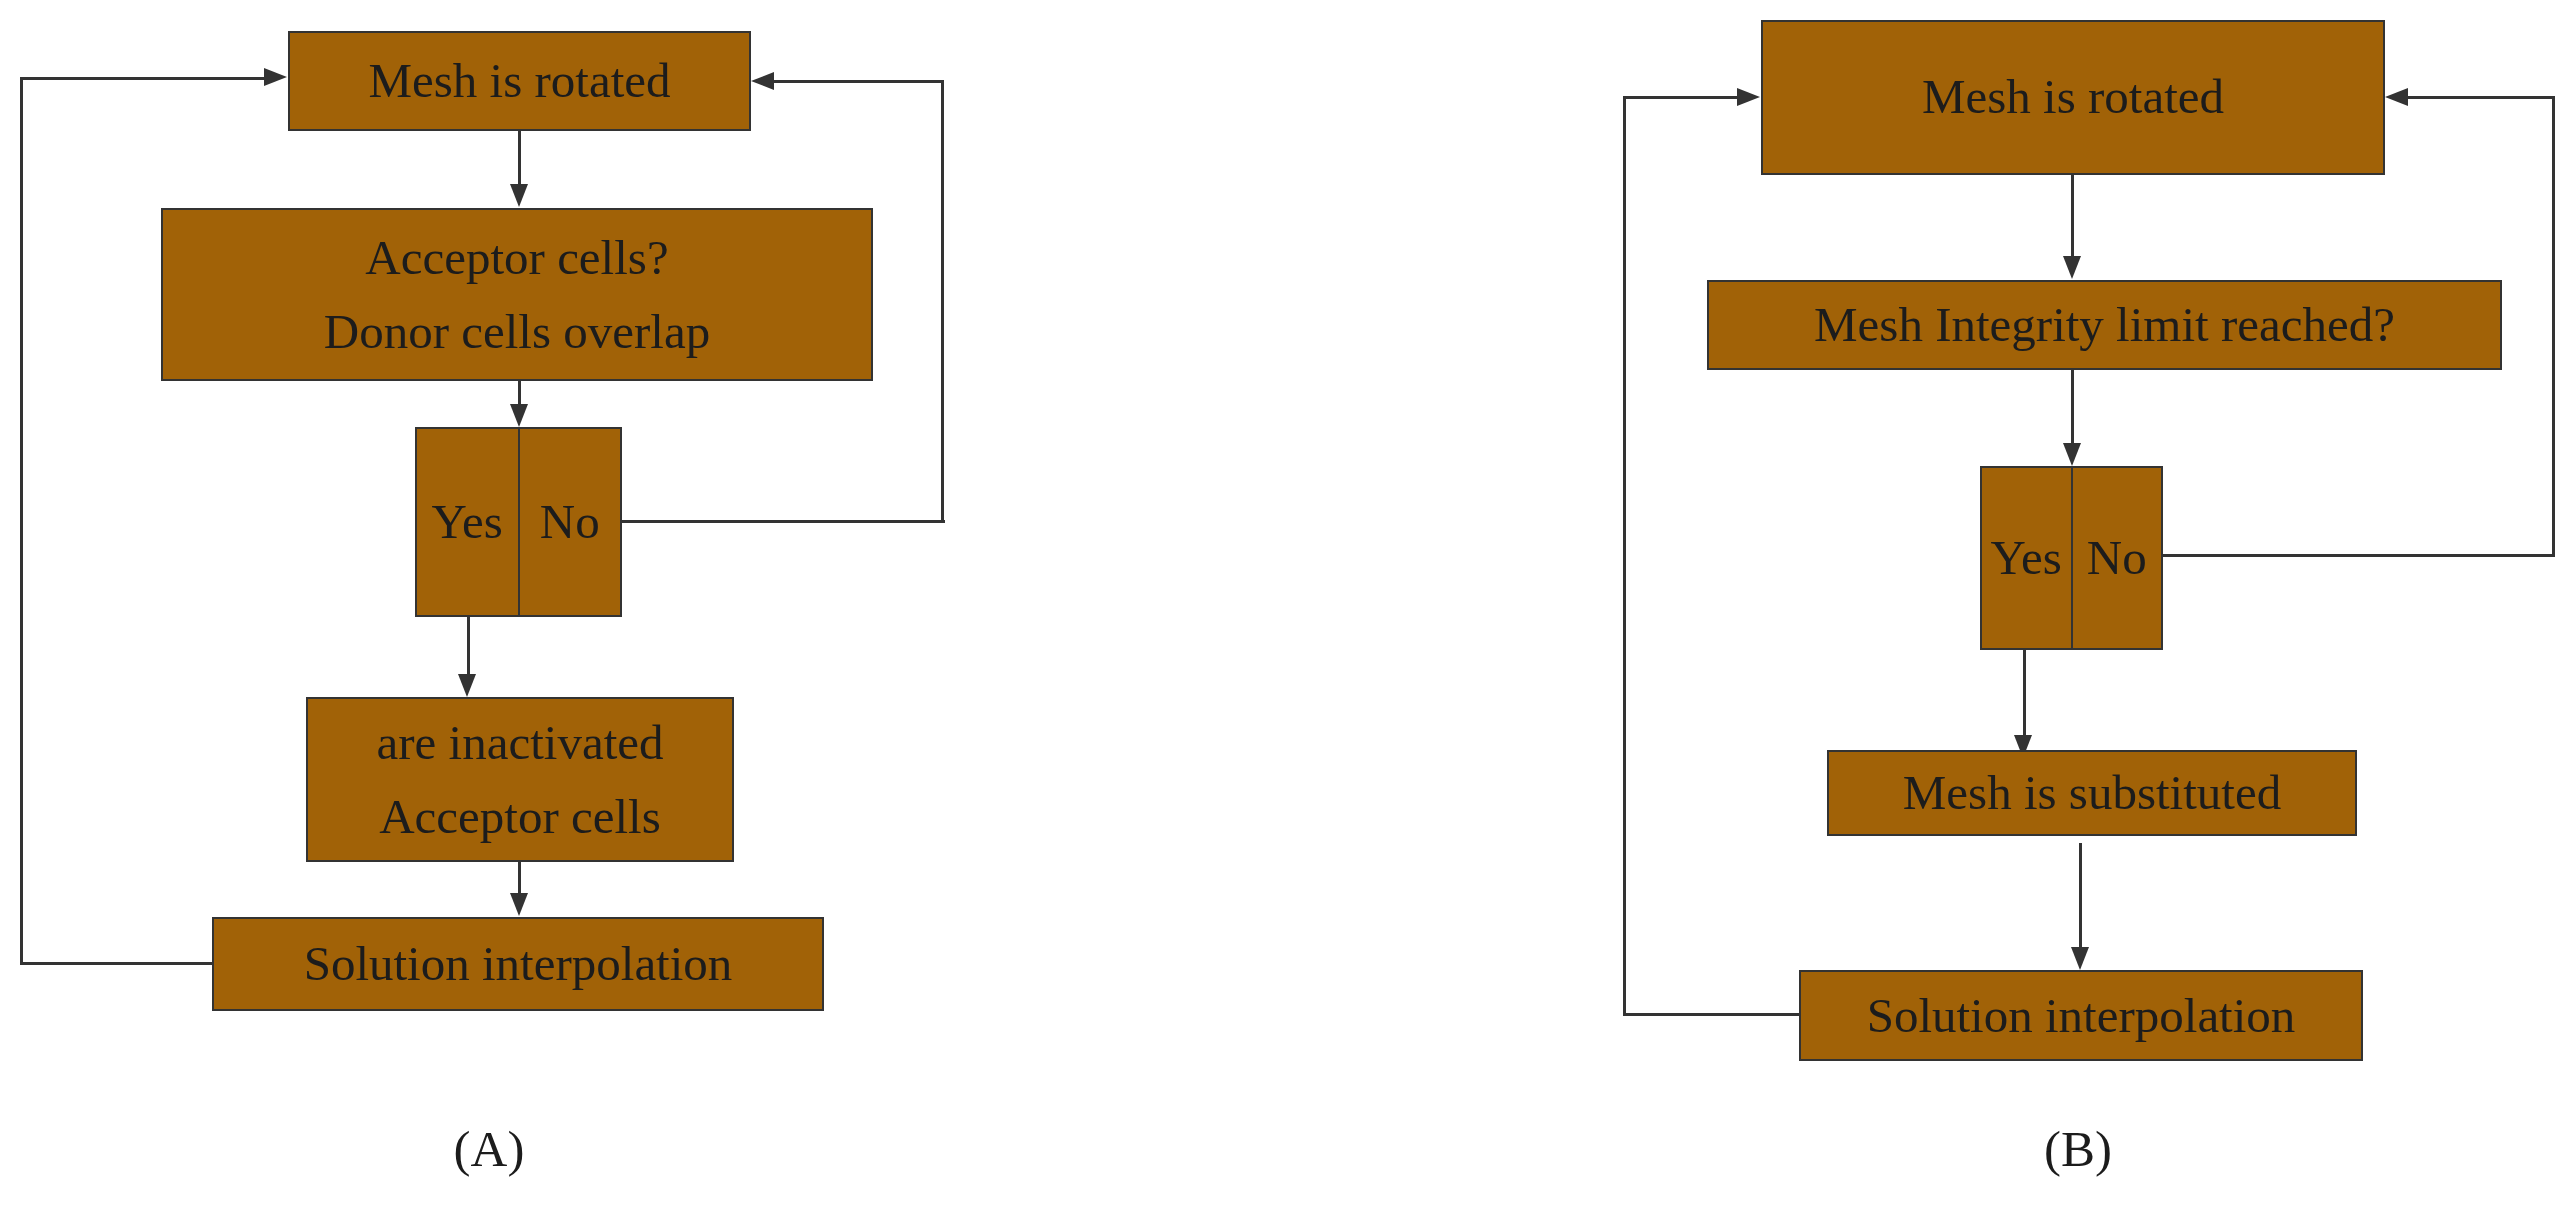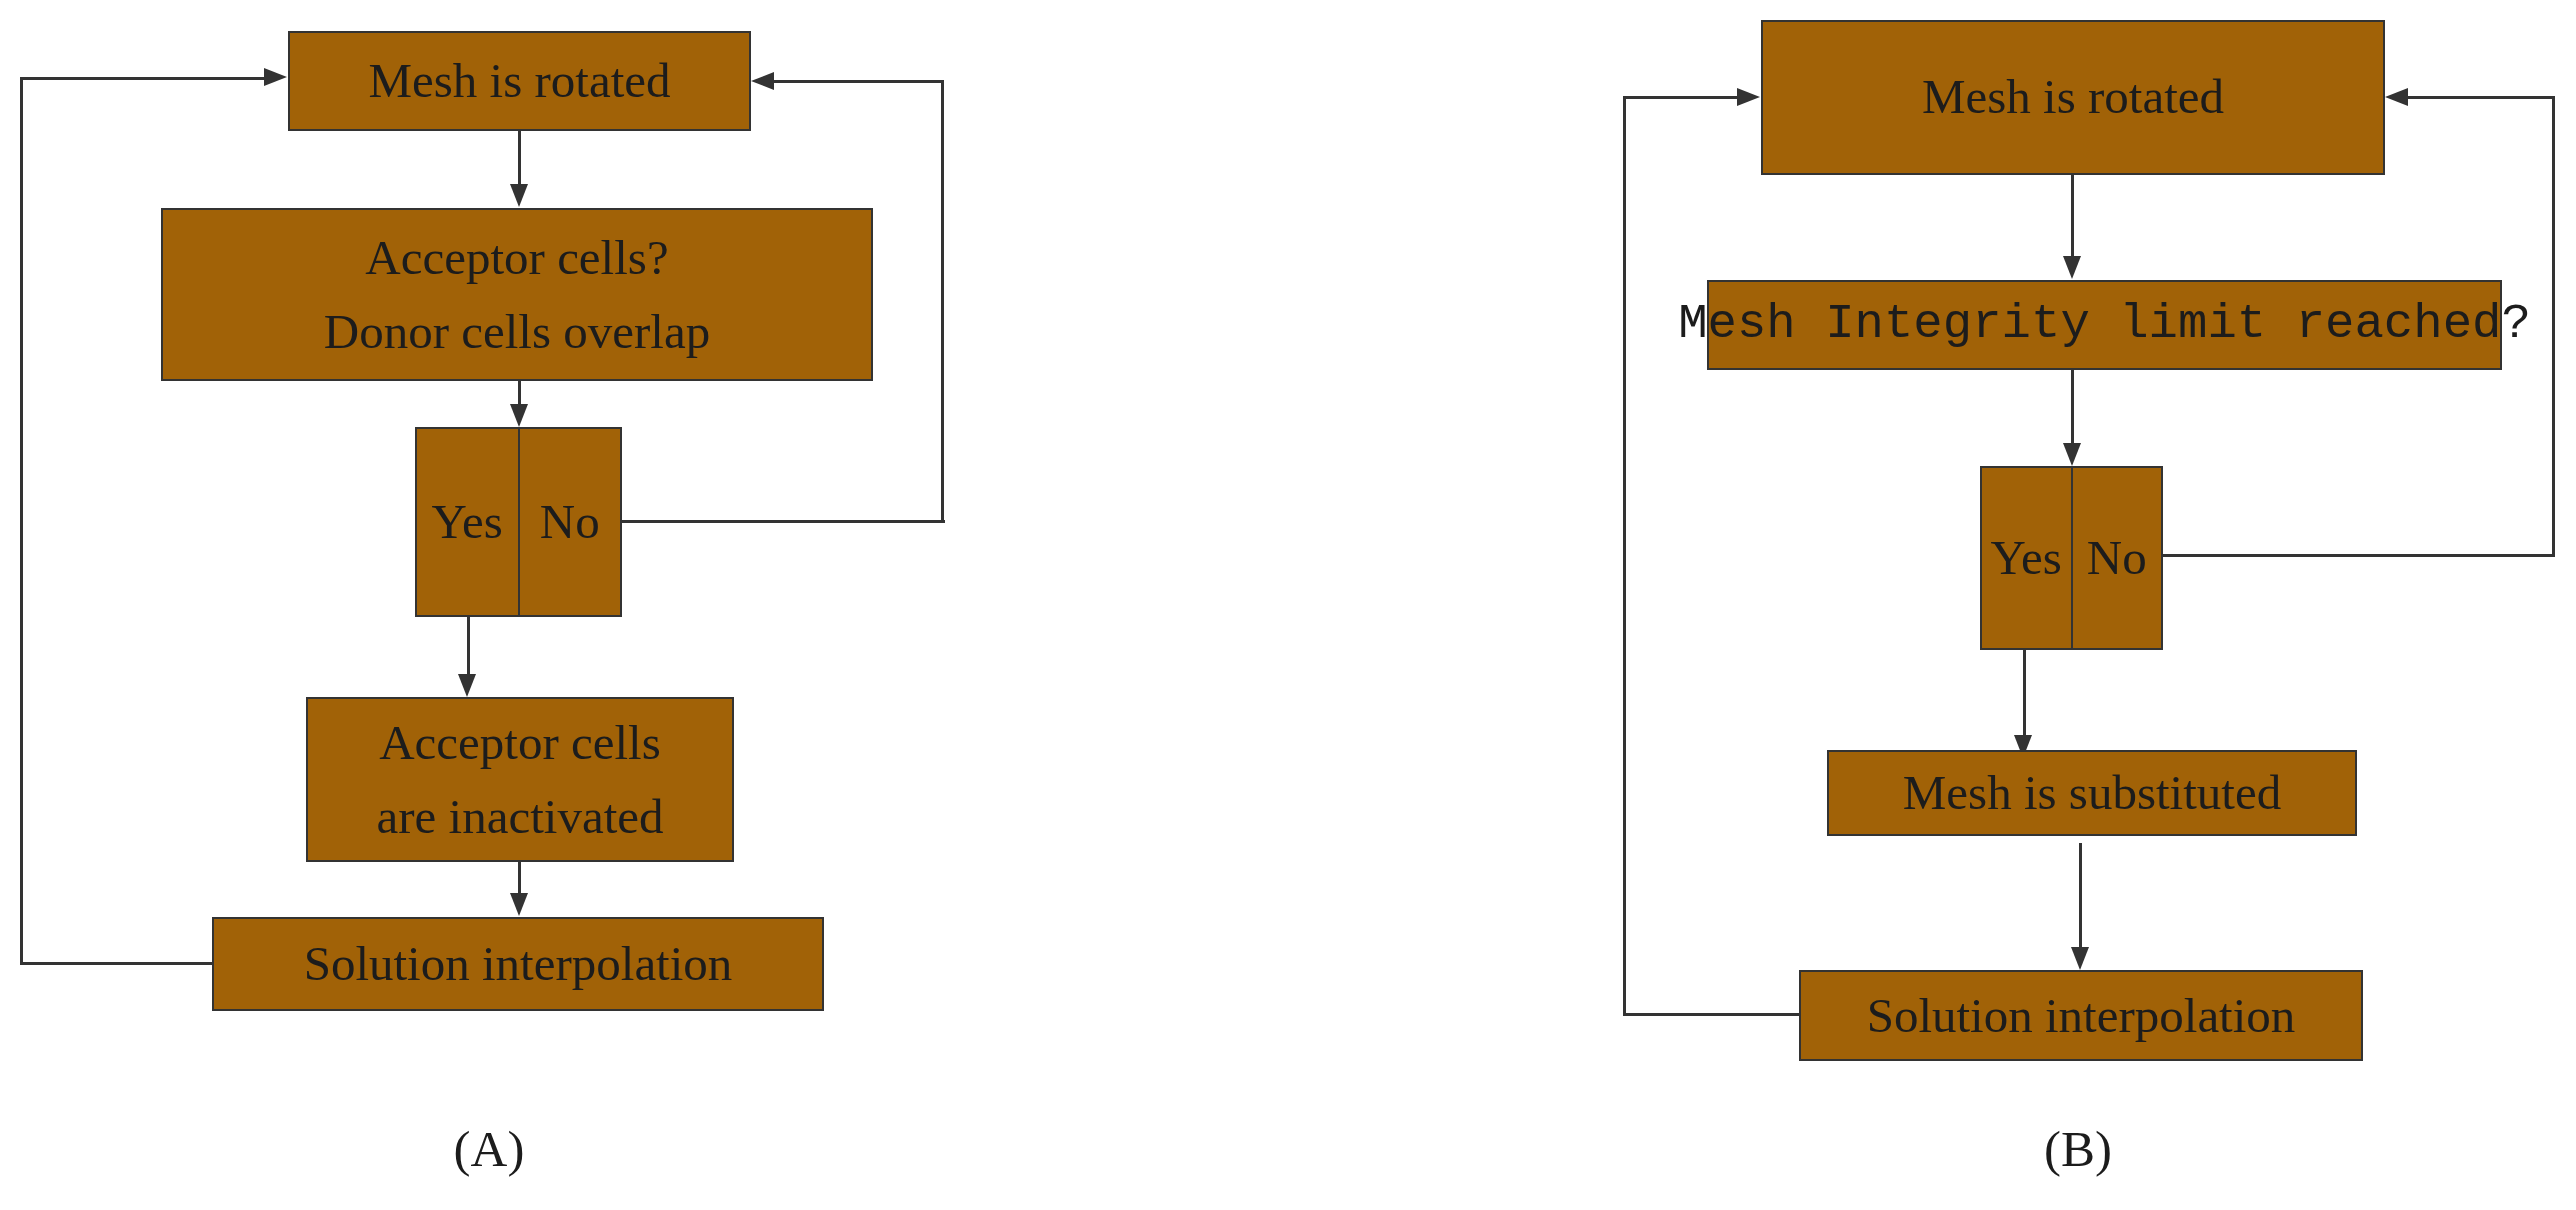--- a/index.html
+++ b/index.html
@@ -82,22 +82,22 @@
       </div>
       <div class="node decision" style="left: 415px; top: 427px; width: 207px; height: 190px; border-color: rgb(51, 51, 51); color: rgb(28, 28, 28);">
         <div class="cell first" style="border-color: rgb(51, 51, 51);">
           <span>Yes</span>
         </div>
         <div class="cell" style="border-color: rgb(51, 51, 51);">
           <span>No</span>
         </div>
       </div>
       <div class="node" style="left: 306px; top: 697px; width: 428px; height: 165px; border-color: rgb(51, 51, 51); color: rgb(28, 28, 28);">
+        <div>are inactivated</div>
         <div>Acceptor cells</div>
-        <div>are inactivated</div>
       </div>
       <div class="node" style="left: 212px; top: 917px; width: 612px; height: 94px; border-color: rgb(51, 51, 51); color: rgb(28, 28, 28);">
         <div>Solution interpolation</div>
       </div>
       <div class="caption" style="left: 489px; top: 1149px; color: rgb(28, 28, 28);">(A)</div>
     </div>
     <div class="panel">
       <div class="arrowhead" style="left: 2063px; top: 256px; border-left: 9.8px solid transparent; border-right: 9.8px solid transparent; border-top: 23.4px solid rgb(51, 51, 51);"></div>
       <div class="seg" style="background: rgb(51, 51, 51); left: 2071px; top: 173px; width: 2.9px; height: 91px;"></div>
       <div class="arrowhead" style="left: 2063px; top: 443px; border-left: 9.8px solid transparent; border-right: 9.8px solid transparent; border-top: 23.4px solid rgb(51, 51, 51);"></div>
@@ -110,21 +110,21 @@
       <div class="seg" style="background: rgb(51, 51, 51); left: 1623px; top: 1013px; width: 177px; height: 2.9px;"></div>
       <div class="seg" style="background: rgb(51, 51, 51); left: 1623px; top: 96px; width: 2.9px; height: 919px;"></div>
       <div class="seg" style="background: rgb(51, 51, 51); left: 1623px; top: 96px; width: 122px; height: 2.9px;"></div>
       <div class="arrowhead" style="left: 2385px; top: 88px; border-top: 9.8px solid transparent; border-bottom: 9.8px solid transparent; border-right: 23.4px solid rgb(51, 51, 51);"></div>
       <div class="seg" style="background: rgb(51, 51, 51); left: 2162px; top: 554px; width: 393px; height: 2.9px;"></div>
       <div class="seg" style="background: rgb(51, 51, 51); left: 2552px; top: 96px; width: 2.9px; height: 461px;"></div>
       <div class="seg" style="background: rgb(51, 51, 51); left: 2401px; top: 96px; width: 154px; height: 2.9px;"></div>
       <div class="node" style="left: 1761px; top: 19.5px; width: 624px; height: 155px; border-color: rgb(51, 51, 51); color: rgb(28, 28, 28);">
         <div>Mesh is rotated</div>
       </div>
-      <div class="node" style="left: 1707px; top: 280px; width: 795px; height: 90px; border-color: rgb(51, 51, 51); color: rgb(28, 28, 28); font-family: Liberation Mono, monospace;">
+      <div class="node" style="left: 1707px; top: 280px; width: 795px; height: 90px; border-color: rgb(51, 51, 51); color: rgb(28, 28, 28);">
         <div>Mesh Integrity limit reached?</div>
       </div>
       <div class="node decision" style="left: 1980px; top: 466px; width: 183px; height: 184px; border-color: rgb(51, 51, 51); color: rgb(28, 28, 28);">
         <div class="cell first" style="border-color: rgb(51, 51, 51);">
           <span>Yes</span>
         </div>
         <div class="cell" style="border-color: rgb(51, 51, 51);">
           <span>No</span>
         </div>
       </div>

